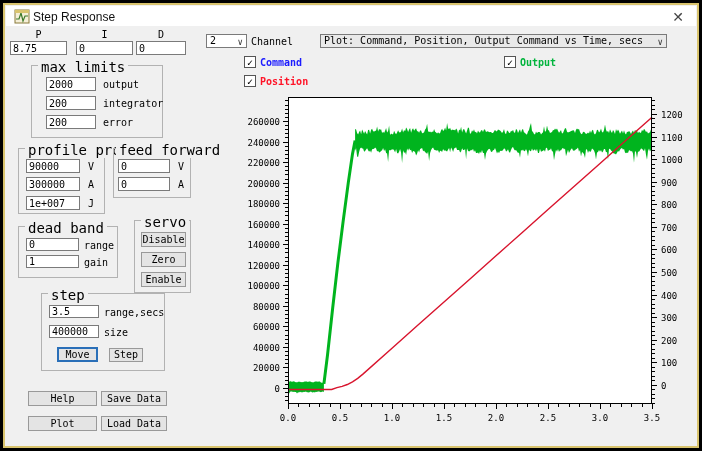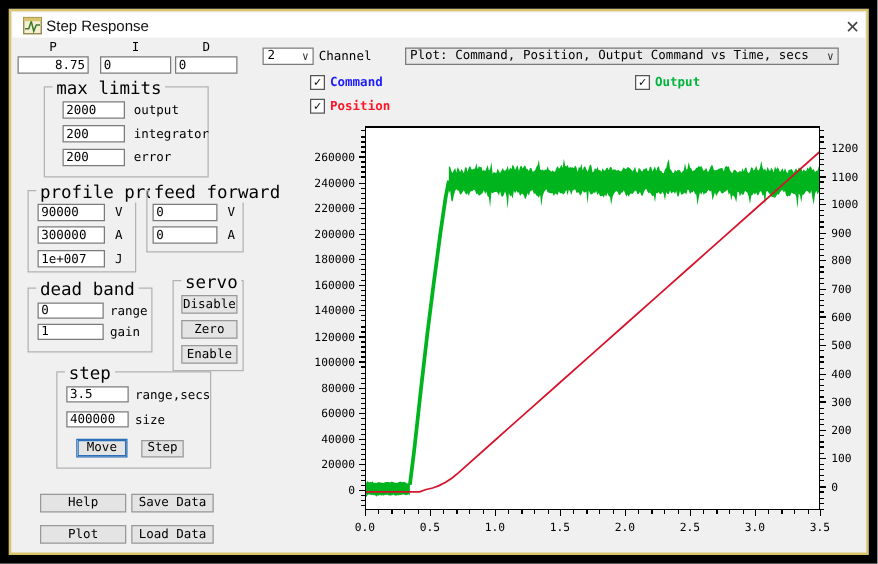--- a/index.html
+++ b/index.html
@@ -1,18 +1,18 @@
 <!DOCTYPE html>
 <html><head>
 <meta charset="utf-8">
 <style>
   html,body{margin:0;padding:0;background:#9a9a9a;}
   #window{
     position:relative; width:702px; height:451px; box-sizing:border-box;
-    background:#f0f0f0; border:7px solid #000000;
+    background:#f0f0f0; border:3px solid #000000;
     box-shadow: inset 0 0 0 2px #d9c46e;
     font-family:"DejaVu Sans Mono", monospace; font-size:10px; color:#000;
     overflow:hidden;
   }
   .abs{position:absolute;}
   
   #titlebar{left:3px; right:3px; top:3px; height:20px; background:#ffffff;}
   #title-text{left:27px; top:4px; font-family:"Liberation Sans", sans-serif; font-size:12px; color:#111;}
   #app-icon{left:8px; top:3px; width:16px; height:16px;}
   #close-btn{left:655px; top:2px; width:34px; height:19px; text-align:center;
@@ -48,21 +48,21 @@
       <polyline points="2,10 5,10 7,4 9,12 11,7 14,7" fill="none" stroke="#3c7a2a" stroke-width="1.2"></polyline>
       <rect x="1" y="1" width="14" height="3" fill="#d9c46e"></rect>
     </svg>
     <span class="abs" id="title-text">Step Response</span>
     <span class="abs" id="close-btn">✕</span>
   </div>
 
   <span class="abs lbl" style="left:7px; top:26px; width:57px; text-align:center;">P</span>
   <span class="abs lbl" style="left:73px; top:26px; width:57px; text-align:center;">I</span>
   <span class="abs lbl" style="left:133px; top:26px; width:50px; text-align:center;">D</span>
-  <input class="abs field" style="left: 7px; top: 38px; width: 57px; height: 14px; text-align: right;" value="8.75">
+  <input class="abs field" style="left: 7px; top: 38px; width: 57px; height: 14px;" value="8.75">
   <input class="abs field" style="left: 73px; top: 38px; width: 57px; height: 14px;" value="0">
   <input class="abs field" style="left: 133px; top: 38px; width: 50px; height: 14px;" value="0">
 
   <div class="abs group" style="left:28px; top:62px; width:132px; height:73px;">
     <span class="group-label">max limits</span>
     <input class="abs field" style="left: 14px; top: 11px; width: 50px; height: 14px;" value="2000">
     <span class="abs lbl" style="left:71px; top:13px;">output</span>
     <input class="abs field" style="left: 14px; top: 30px; width: 50px; height: 14px;" value="200">
     <span class="abs lbl" style="left:71px; top:32px;">integrator</span>
     <input class="abs field" style="left: 14px; top: 49px; width: 50px; height: 14px;" value="200">

